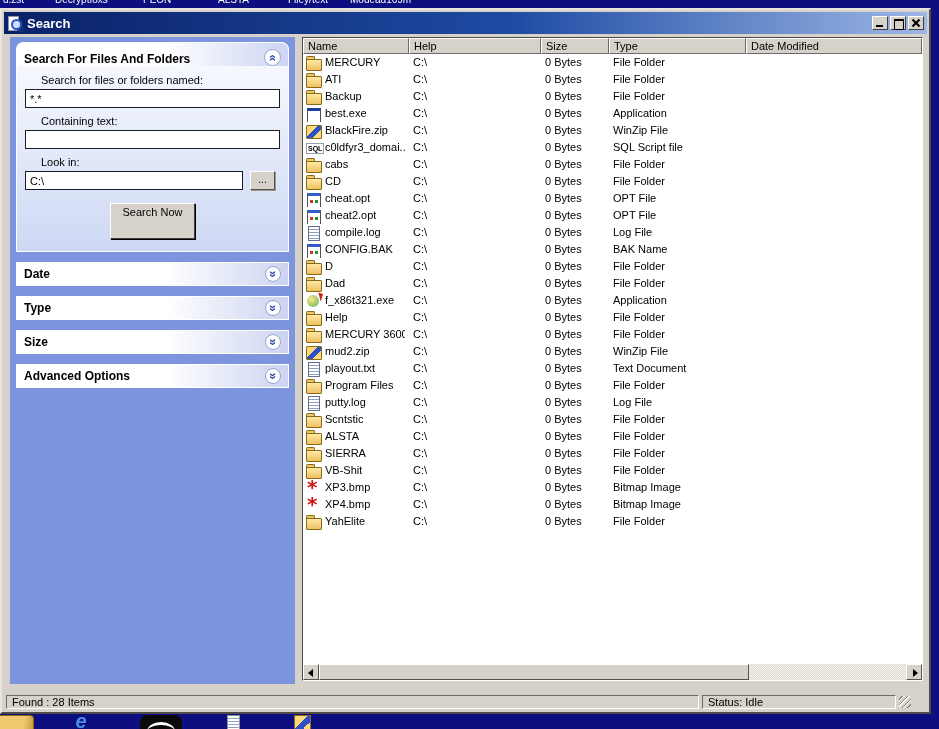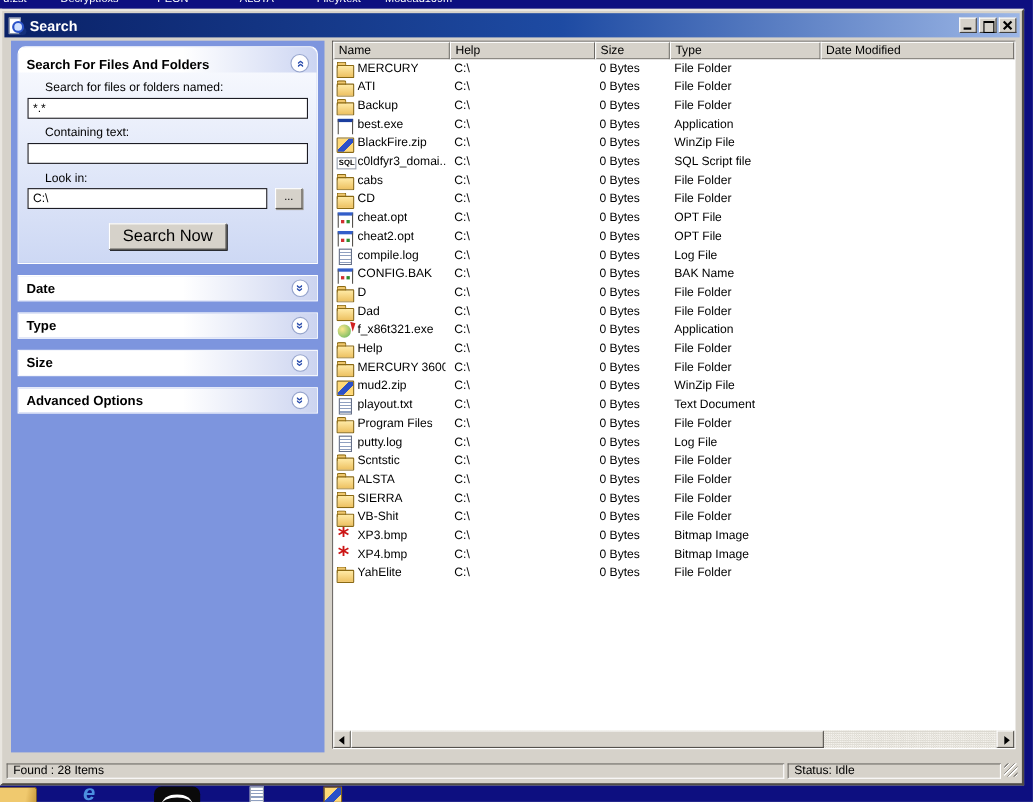--- a/index.html
+++ b/index.html
@@ -42,21 +42,21 @@
   .chev span{display:block;font-size:12px;line-height:1}
   .chev.up span{transform:rotate(-90deg)}
   .chev.down span{transform:rotate(90deg)}
   .sbox-b{padding:6px 8px 12px}
   .flabel{font-size:11px;color:#000;margin:7px 16px 3px}
   .field{display:block;width:100%;height:19px;background:#fff;border:1px solid #1c1c24;font-size:11px;padding:1px 4px;font-family:"Liberation Sans",sans-serif}
   .lookin-row{display:flex;gap:7px;align-items:center}
   .lookin-row .field{width:218px}
   .browse{width:25px;height:19px;background:#d6d2ca;border:1px solid;border-color:#fff #55524d #55524d #fff;box-shadow:1px 1px 0 #9a9790;font-size:10px;text-align:center;line-height:16px}
   .searchrow{text-align:center;margin-top:13px}
-  .btn{display:inline-block;height:24px;padding:2px 12px;background:#d6d2ca;border:1px solid;border-color:#fff #404040 #404040 #fff;box-shadow:1px 1px 0 #000;font-size:15px;font-family:"Liberation Sans",sans-serif}
+  .btn{display:inline-block;height:36px;padding:2px 12px;background:#d6d2ca;border:1px solid;border-color:#fff #404040 #404040 #fff;box-shadow:1px 1px 0 #000;font-size:11px;font-family:"Liberation Sans",sans-serif}
   .secbar{margin-top:10px;height:24px;background:linear-gradient(90deg,#fff 55%,#ccd4f0);border:1px solid #fff;display:flex;align-items:center;padding:0 7px;font-weight:bold;font-size:12px;color:#000}
   .secbar .chev{width:16px;height:16px}
 
   
   .list{position:absolute;left:300px;top:27px;width:621px;height:644px;background:#fff;border:1px solid;border-color:#4f4c47 #fff #fff #4f4c47}
   .lhead{display:flex;height:16px;background:#d6d2ca}
   .hcell{height:16px;border:1px solid;border-color:#fff #6d6a65 #6d6a65 #fff;font-size:11px;padding:1px 4px;overflow:hidden;white-space:nowrap;flex:none}
   .c0{width:106px}.c1{width:132px}.c2{width:68px}.c3{width:137px}.c4{flex:1;width:auto}
   .lbody{position:absolute;left:0;right:0;top:16px;bottom:16px;overflow:hidden;background:#fff}
   .row{display:flex;height:17px;align-items:center;font-size:11px;color:#000}
@@ -80,21 +80,21 @@
   
   .hscroll{position:absolute;left:0;right:0;bottom:0;height:16px;background:#ece9e2;background-image:repeating-conic-gradient(#f6f4ef 0 25%,#dbd8d0 0 50%);background-size:2px 2px}
   .sbtn{position:absolute;top:0;width:16px;height:16px;background:#d6d2ca;border:1px solid;border-color:#fff #55524d #55524d #fff}
   .sbtn.left{left:0}.sbtn.right{right:0}
   .sbtn::after{content:"";position:absolute;top:4px;width:0;height:0;border-top:4px solid transparent;border-bottom:4px solid transparent}
   .sbtn.left::after{left:4px;border-right:5px solid #000}
   .sbtn.right::after{left:6px;border-left:5px solid #000}
   .sthumb{position:absolute;left:16px;top:0;width:430px;height:16px;background:#d6d2ca;border:1px solid;border-color:#fff #55524d #55524d #fff}
 
   
-  .statusbar{position:absolute;left:2px;right:2px;bottom:2px;height:17px;background:#d6d2ca;display:flex;align-items:flex-start;gap:3px;padding:1px 2px}
+  .statusbar{position:absolute;left:2px;right:16px;bottom:2px;height:17px;background:#d6d2ca;display:flex;align-items:center;gap:3px;padding:1px 2px}
   .spanel{height:14px;border:1px solid;border-color:#6d6a65 #fff #fff #6d6a65;font-size:11px;padding:0 5px;line-height:12px;overflow:hidden;white-space:nowrap}
   .sp1{flex:1}
   .sp2{width:194px}
   .grip{width:12px;height:12px;flex:none;background:repeating-linear-gradient(135deg,transparent 0 2px,#8a8782 2px 3px,#fff 3px 4px)}
 </style>
 </head>
 <body>
 
 <div class="topstrip">
     <span style="left: 3px;">d.zst</span>

